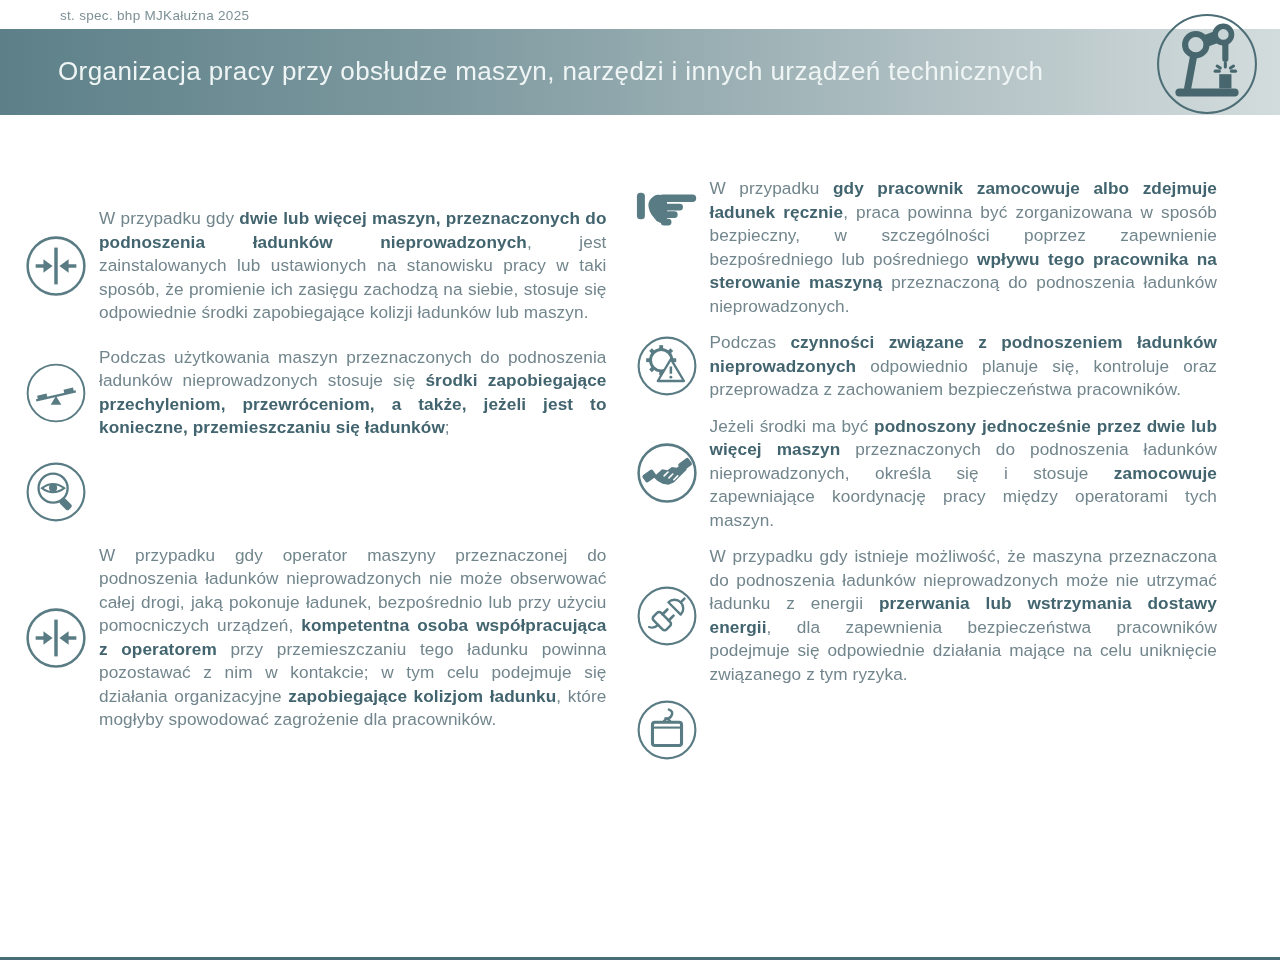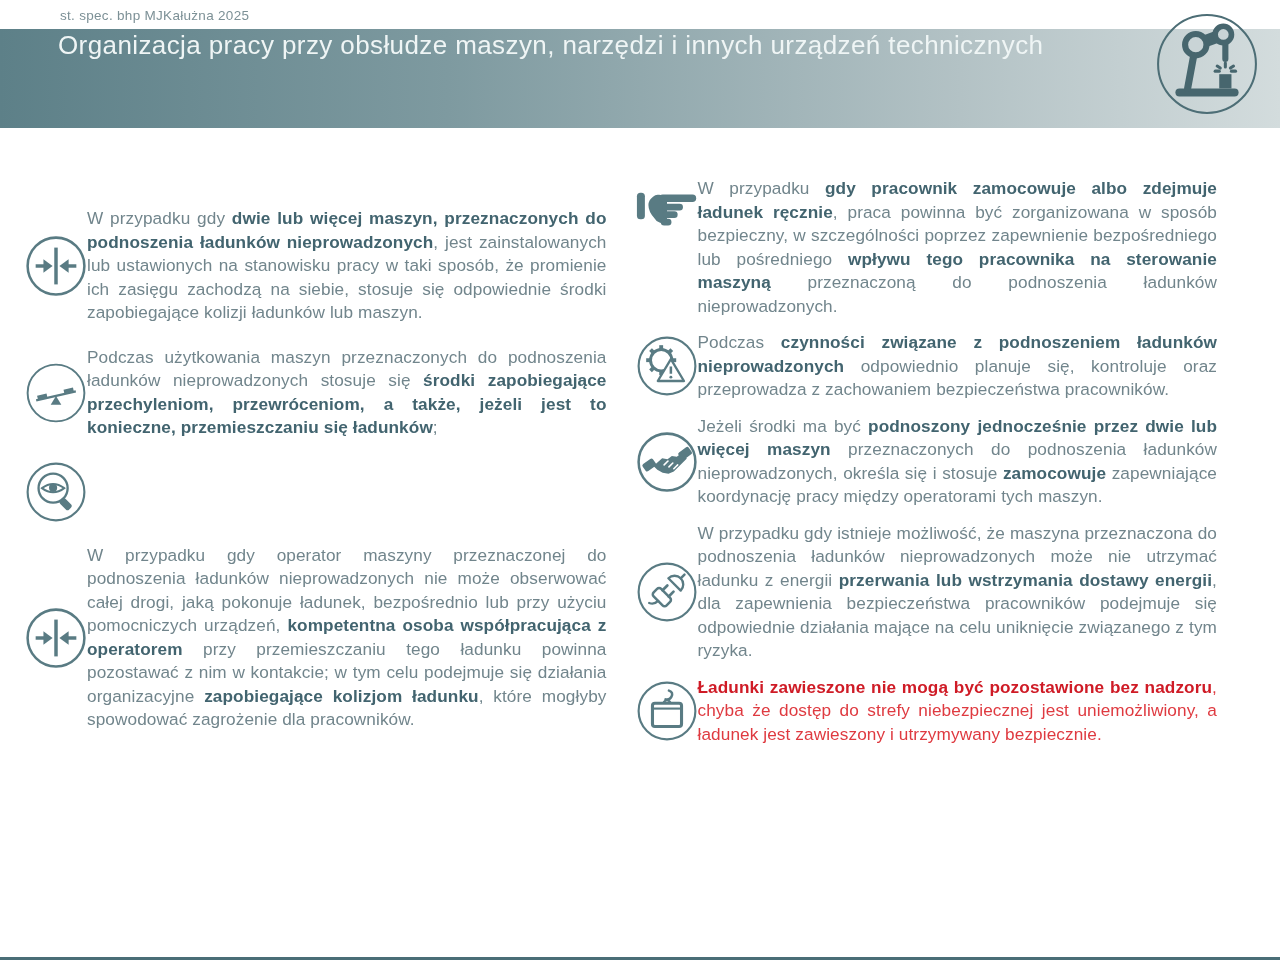--- a/index.html
+++ b/index.html
@@ -1,35 +1,35 @@
 <!DOCTYPE html>
 <html lang="pl"><head>
 <meta charset="utf-8">
 <style>
   *{margin:0;padding:0;box-sizing:border-box}
   html,body{width:1280px;height:960px}
   body{font-family:"Liberation Sans",sans-serif;background:#ffffff;position:relative;overflow:hidden}
 
   .credit{position:absolute;top:8px;left:60px;font-size:13.5px;color:#7c9096;letter-spacing:.3px}
 
-  .titlebar{position:absolute;top:29px;left:0;width:1280px;height:99px;
+  .titlebar{position:absolute;top:29px;left:0;width:1280px;height:86px;
     background:linear-gradient(90deg,#5d8088 0%,#7e9aa0 35%,#b3c2c5 75%,#d3dcdd 100%);
-    display:flex;align-items:flex-start}
+    display:flex;align-items:center}
   .titlebar h1{font-size:26px;font-weight:400;color:#eff5f5;letter-spacing:.4px;line-height:1.3;
     padding-left:58px;padding-right:200px}
 
   .badge{position:absolute;top:11px;right:20px;width:106px;height:106px}
   .badge svg{display:block}
 
   .columns{position:absolute;top:177px;left:25px;width:1192px;display:flex;gap:29px}
   .col{flex:1 1 0;display:flex;flex-direction:column;min-width:0}
   .col-left{padding-top:30px}
   .col-left .item{margin-bottom:21px}
   .col-right .item{margin-bottom:13px}
-  .item{display:flex;align-items:center}
+  .item{display:flex;gap:12px;align-items:center}
   .item.v-start{align-items:flex-start}
   .item.v-start .icon-cell{margin-top:6px}
   .item.v-end{align-items:center}
   .icon-cell{flex:0 0 62px;color:#597b83;display:flex;justify-content:center}
   .icon-cell svg{display:block}
 
   .txt{flex:1;font-size:17.2px;line-height:23.5px;color:#71858c;text-align:justify;letter-spacing:.1px}
   .txt .b{font-weight:700;color:#42646f}
   .txt.navy{text-align:center;color:#1d2e50;font-size:17.5px;line-height:23px}
   .txt.navy .b{color:#1d2e50}
@@ -210,20 +210,19 @@
     <article class="item">
       <div class="icon-cell">
         <svg viewBox="0 0 64 64" width="62" height="62">
           <circle cx="32" cy="32" r="29.3" fill="none" stroke="currentColor" stroke-width="2.2"></circle>
           <path d="M34 11 q5 1.5 2.5 6.5 q-2 3.5 -6 2.5" fill="none" stroke="currentColor" stroke-width="2.6" stroke-linecap="round"></path>
           <path d="M28.5 23 q3.5 -4.5 7 0" fill="none" stroke="currentColor" stroke-width="2.4"></path>
           <rect x="17" y="24" width="30" height="24" rx="2.5" fill="none" stroke="currentColor" stroke-width="3.2"></rect>
           <line x1="17" y1="29.5" x2="47" y2="29.5" stroke="currentColor" stroke-width="2.2"></line>
         </svg>
       </div>
-      <p class="txt red"><span class="b">Ładunki zawieszone nie mogą być pozostawione bez nadzoru</span><span>, chyba że dostęp do strefy niebezpiecznej jest uniemożliwiony, a ładunek jest zawieszony i utrzymywany bezpiecznie.</span></p>
     </article>
 
   </section>
 
 </main>
 
 <div class="bottom-line"></div>
 
 </body></html>

